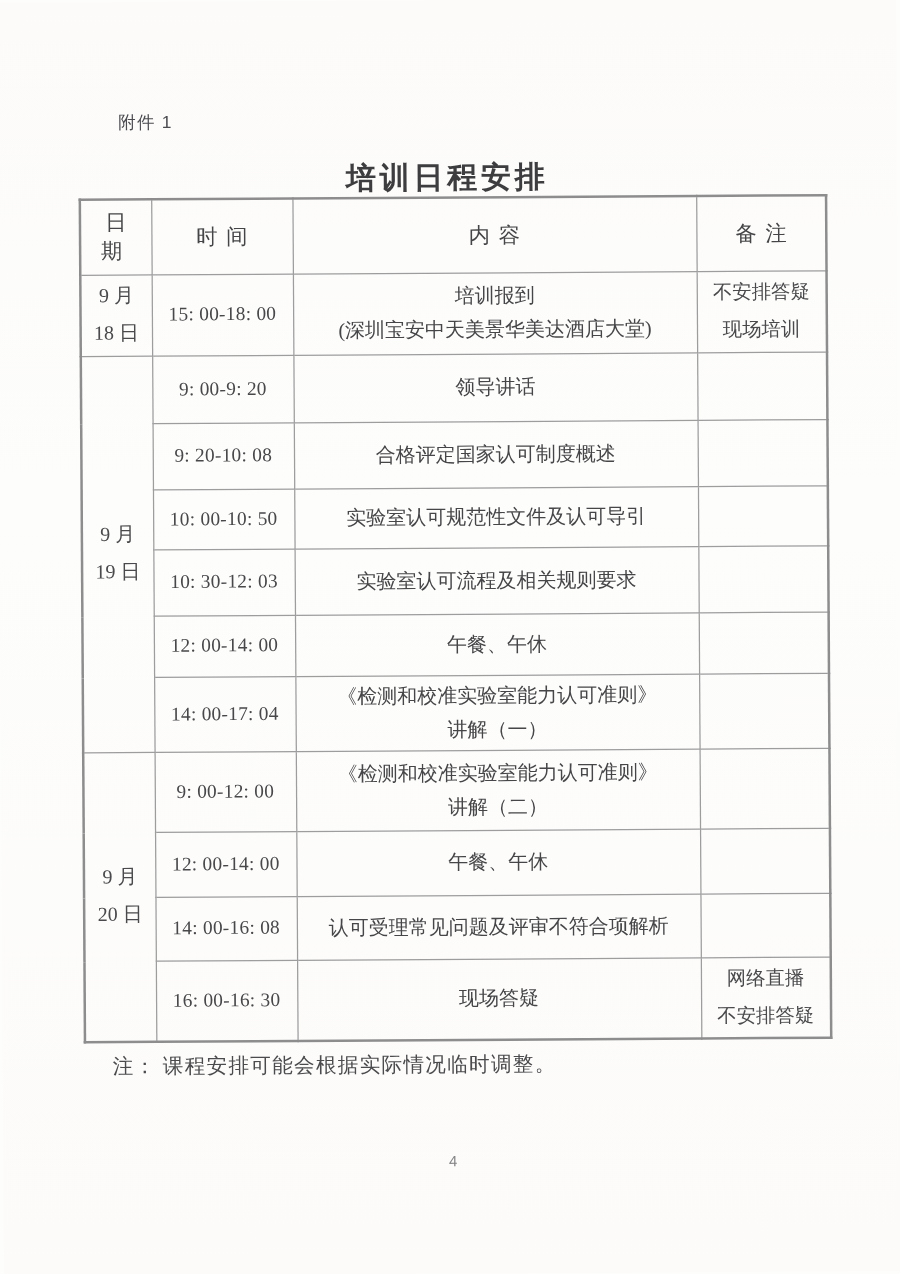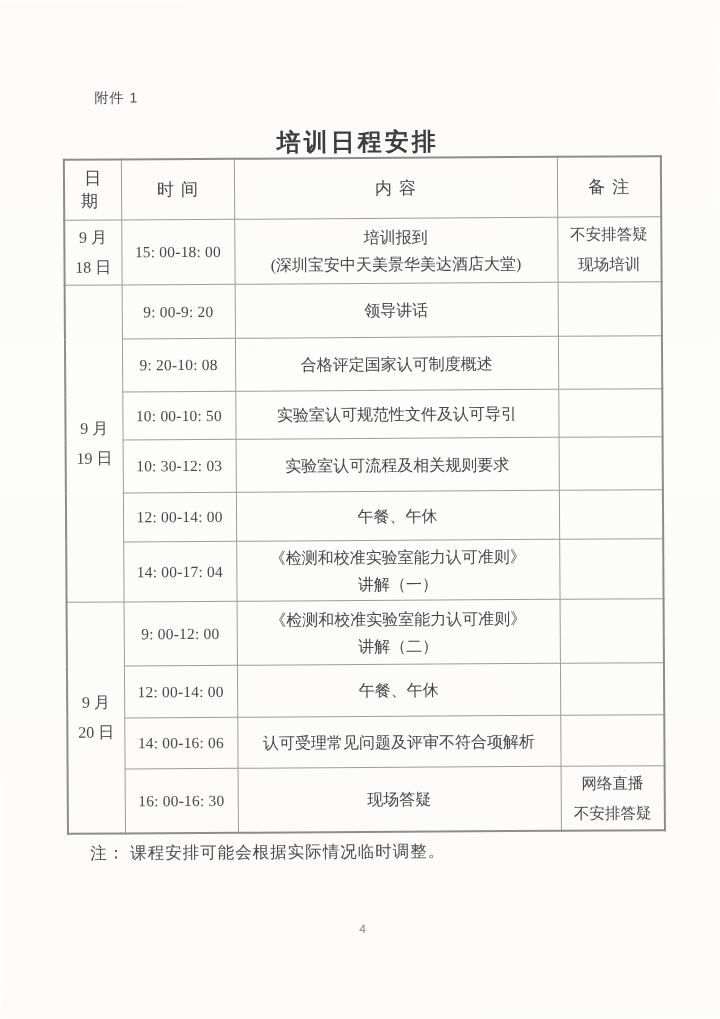--- a/index.html
+++ b/index.html
@@ -183,21 +183,21 @@
       <td class="c-content">《检测和校准实验室能力认可准则》
 讲解（二）</td>
       <td class="c-remark"></td>
     </tr>
     <tr style="height:52px">
       <td class="c-time">12: 00-14: 00</td>
       <td class="c-content">午餐、午休</td>
       <td class="c-remark"></td>
     </tr>
     <tr style="height:51px">
-      <td class="c-time">14: 00-16: 06</td>
+      <td class="c-time">14: 00-16: 08</td>
       <td class="c-content">认可受理常见问题及评审不符合项解析</td>
       <td class="c-remark"></td>
     </tr>
     <tr style="height:64px">
       <td class="c-time">16: 00-16: 30</td>
       <td class="c-content">现场答疑</td>
       <td class="c-remark">网络直播
 不安排答疑</td>
     </tr>
   </tbody>

